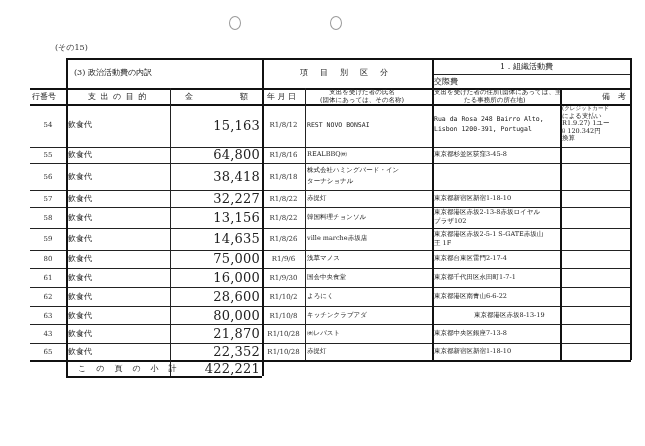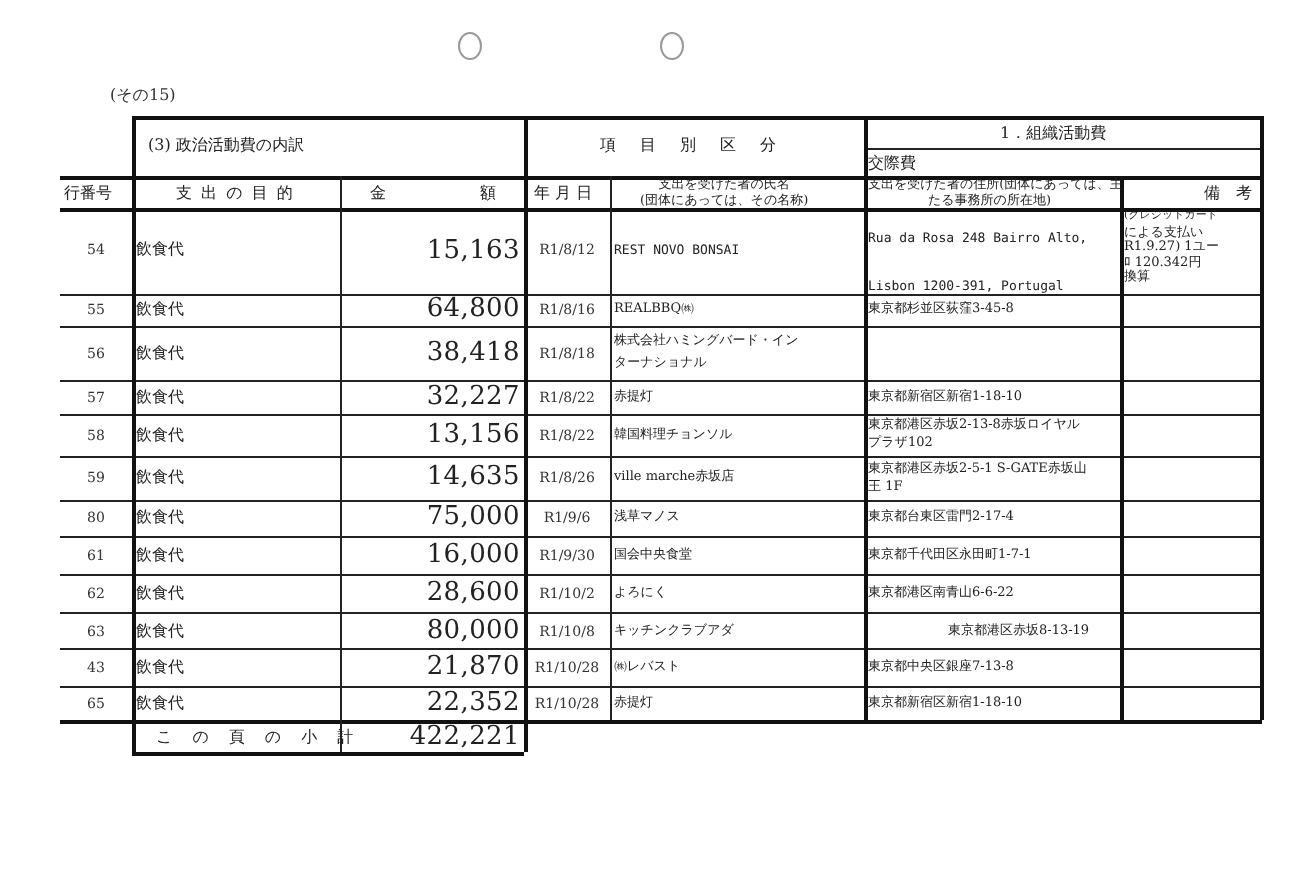--- a/index.html
+++ b/index.html
@@ -78,21 +78,21 @@
   <div class="txt" style="left:582px; top:92px;margin-left:20px;">備　考</div>
 
   <div>
     <div class="rowno" style="top:121px;">54</div>
     <div class="txt" style="left:68px; top:120px;">飲食代</div>
     <div class="amt" style="left:170px; width:90px; top:119px;">15,163</div>
     <div class="date" style="top:121px;">R1/8/12</div>
     <div class="txt mono small" style="left:307px; top:122px;">REST NOVO BONSAI</div>
     <div class="txt mono small" style="left:434px; top:116px;">
       <div>Rua da Rosa 248 Bairro Alto,</div>
-      <div style="margin-top:16px;">Lisbon 1200-391, Portugal</div>
+      <div style="margin-top:2px;">Lisbon 1200-391, Portugal</div>
     </div>
     <div class="txt small" style="left:562px; top:105px;">
       <div style="font-size:5.5px;">(クレジットカード</div>
       <div>による支払い</div>
       <div>R1.9.27) 1ユー</div>
       <div>ﾛ 120.342円</div>
       <div>換算</div>
     </div>
   </div>
 

